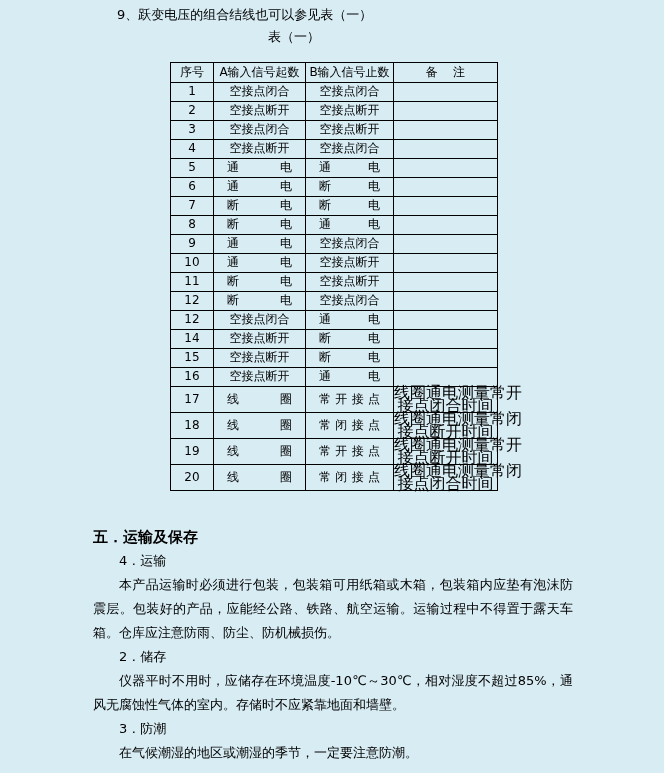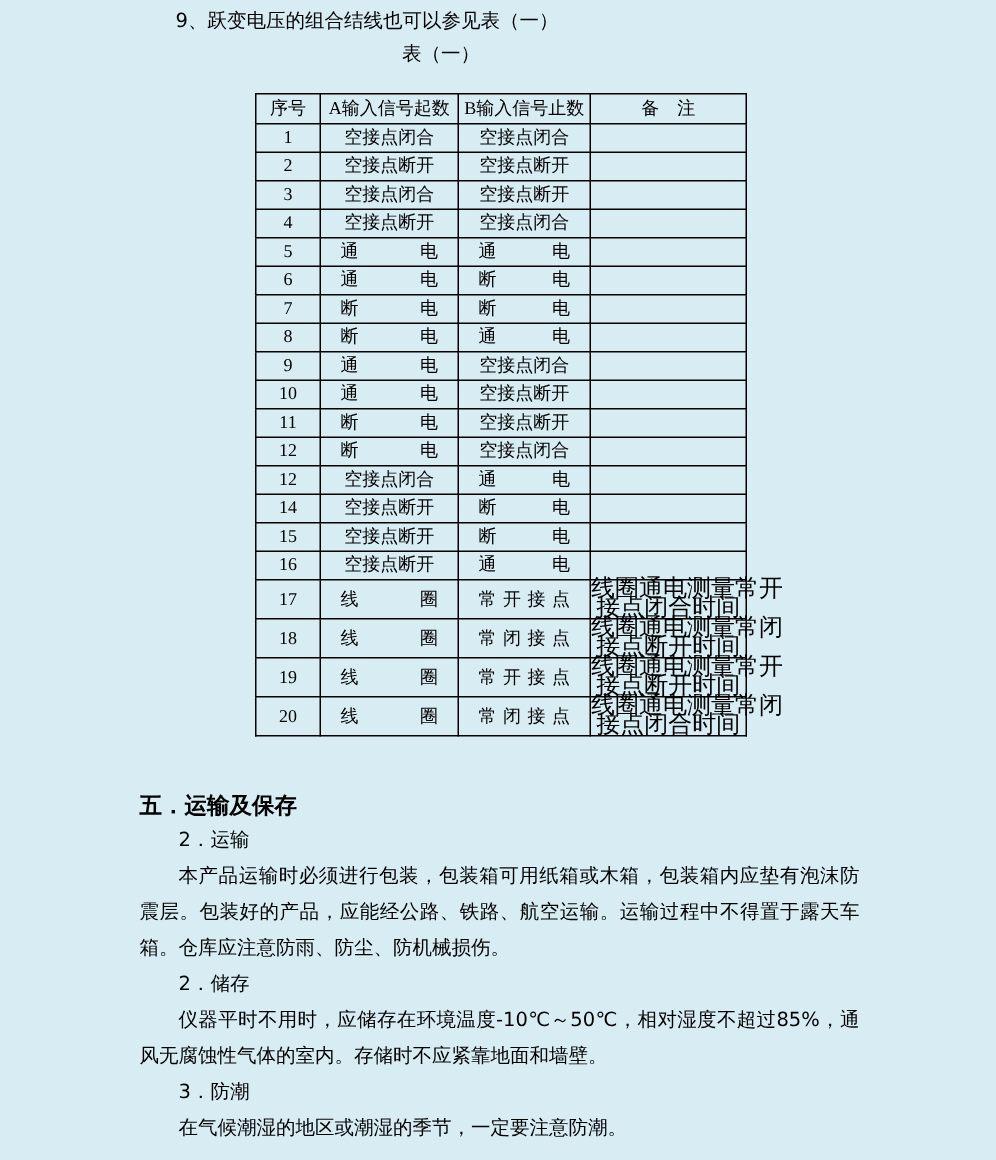--- a/index.html
+++ b/index.html
@@ -25,21 +25,20 @@
     font-size: 13px;
     line-height: 18px;
   }
 
   table.signal {
     border-collapse: collapse;
     table-layout: fixed;
     width: 327px;
     margin: 16px 0 0 170px;
     background: transparent;
-    font-family: Liberation Serif, serif;
   }
   table.signal th, table.signal td {
     border: 1px solid #000;
     font-size: 12px;
     font-weight: normal;
     text-align: center;
     vertical-align: middle;
     padding: 0;
     height: 18px;
     line-height: 1.15;
@@ -240,22 +239,22 @@
             <div class="remark-line">线圈通电测量常闭</div>
             <div class="remark-line">接点闭合时间</div>
           </td>
         </tr>
       </tbody>
   </table>
 
   <div class="section">
     <h2>五．运输及保存</h2>
     <div id="section-body">
-        <p class="sub-heading">2．运输</p>
+        <p class="sub-heading">4．运输</p>
         <p class="para">本产品运输时必须进行包装，包装箱可用纸箱或木箱，包装箱内应垫有泡沫防震层。包装好的产品，应能经公路、铁路、航空运输。运输过程中不得置于露天车箱。仓库应注意防雨、防尘、防机械损伤。</p>
         <p class="sub-heading">2．储存</p>
-        <p class="para">仪器平时不用时，应储存在环境温度-10℃～50℃，相对湿度不超过85%，通风无腐蚀性气体的室内。存储时不应紧靠地面和墙壁。</p>
+        <p class="para">仪器平时不用时，应储存在环境温度-10℃～30℃，相对湿度不超过85%，通风无腐蚀性气体的室内。存储时不应紧靠地面和墙壁。</p>
         <p class="sub-heading">3．防潮</p>
         <p class="para">在气候潮湿的地区或潮湿的季节，一定要注意防潮。</p>
       </div>
   </div>
 
 </div>
 
 </body></html>

